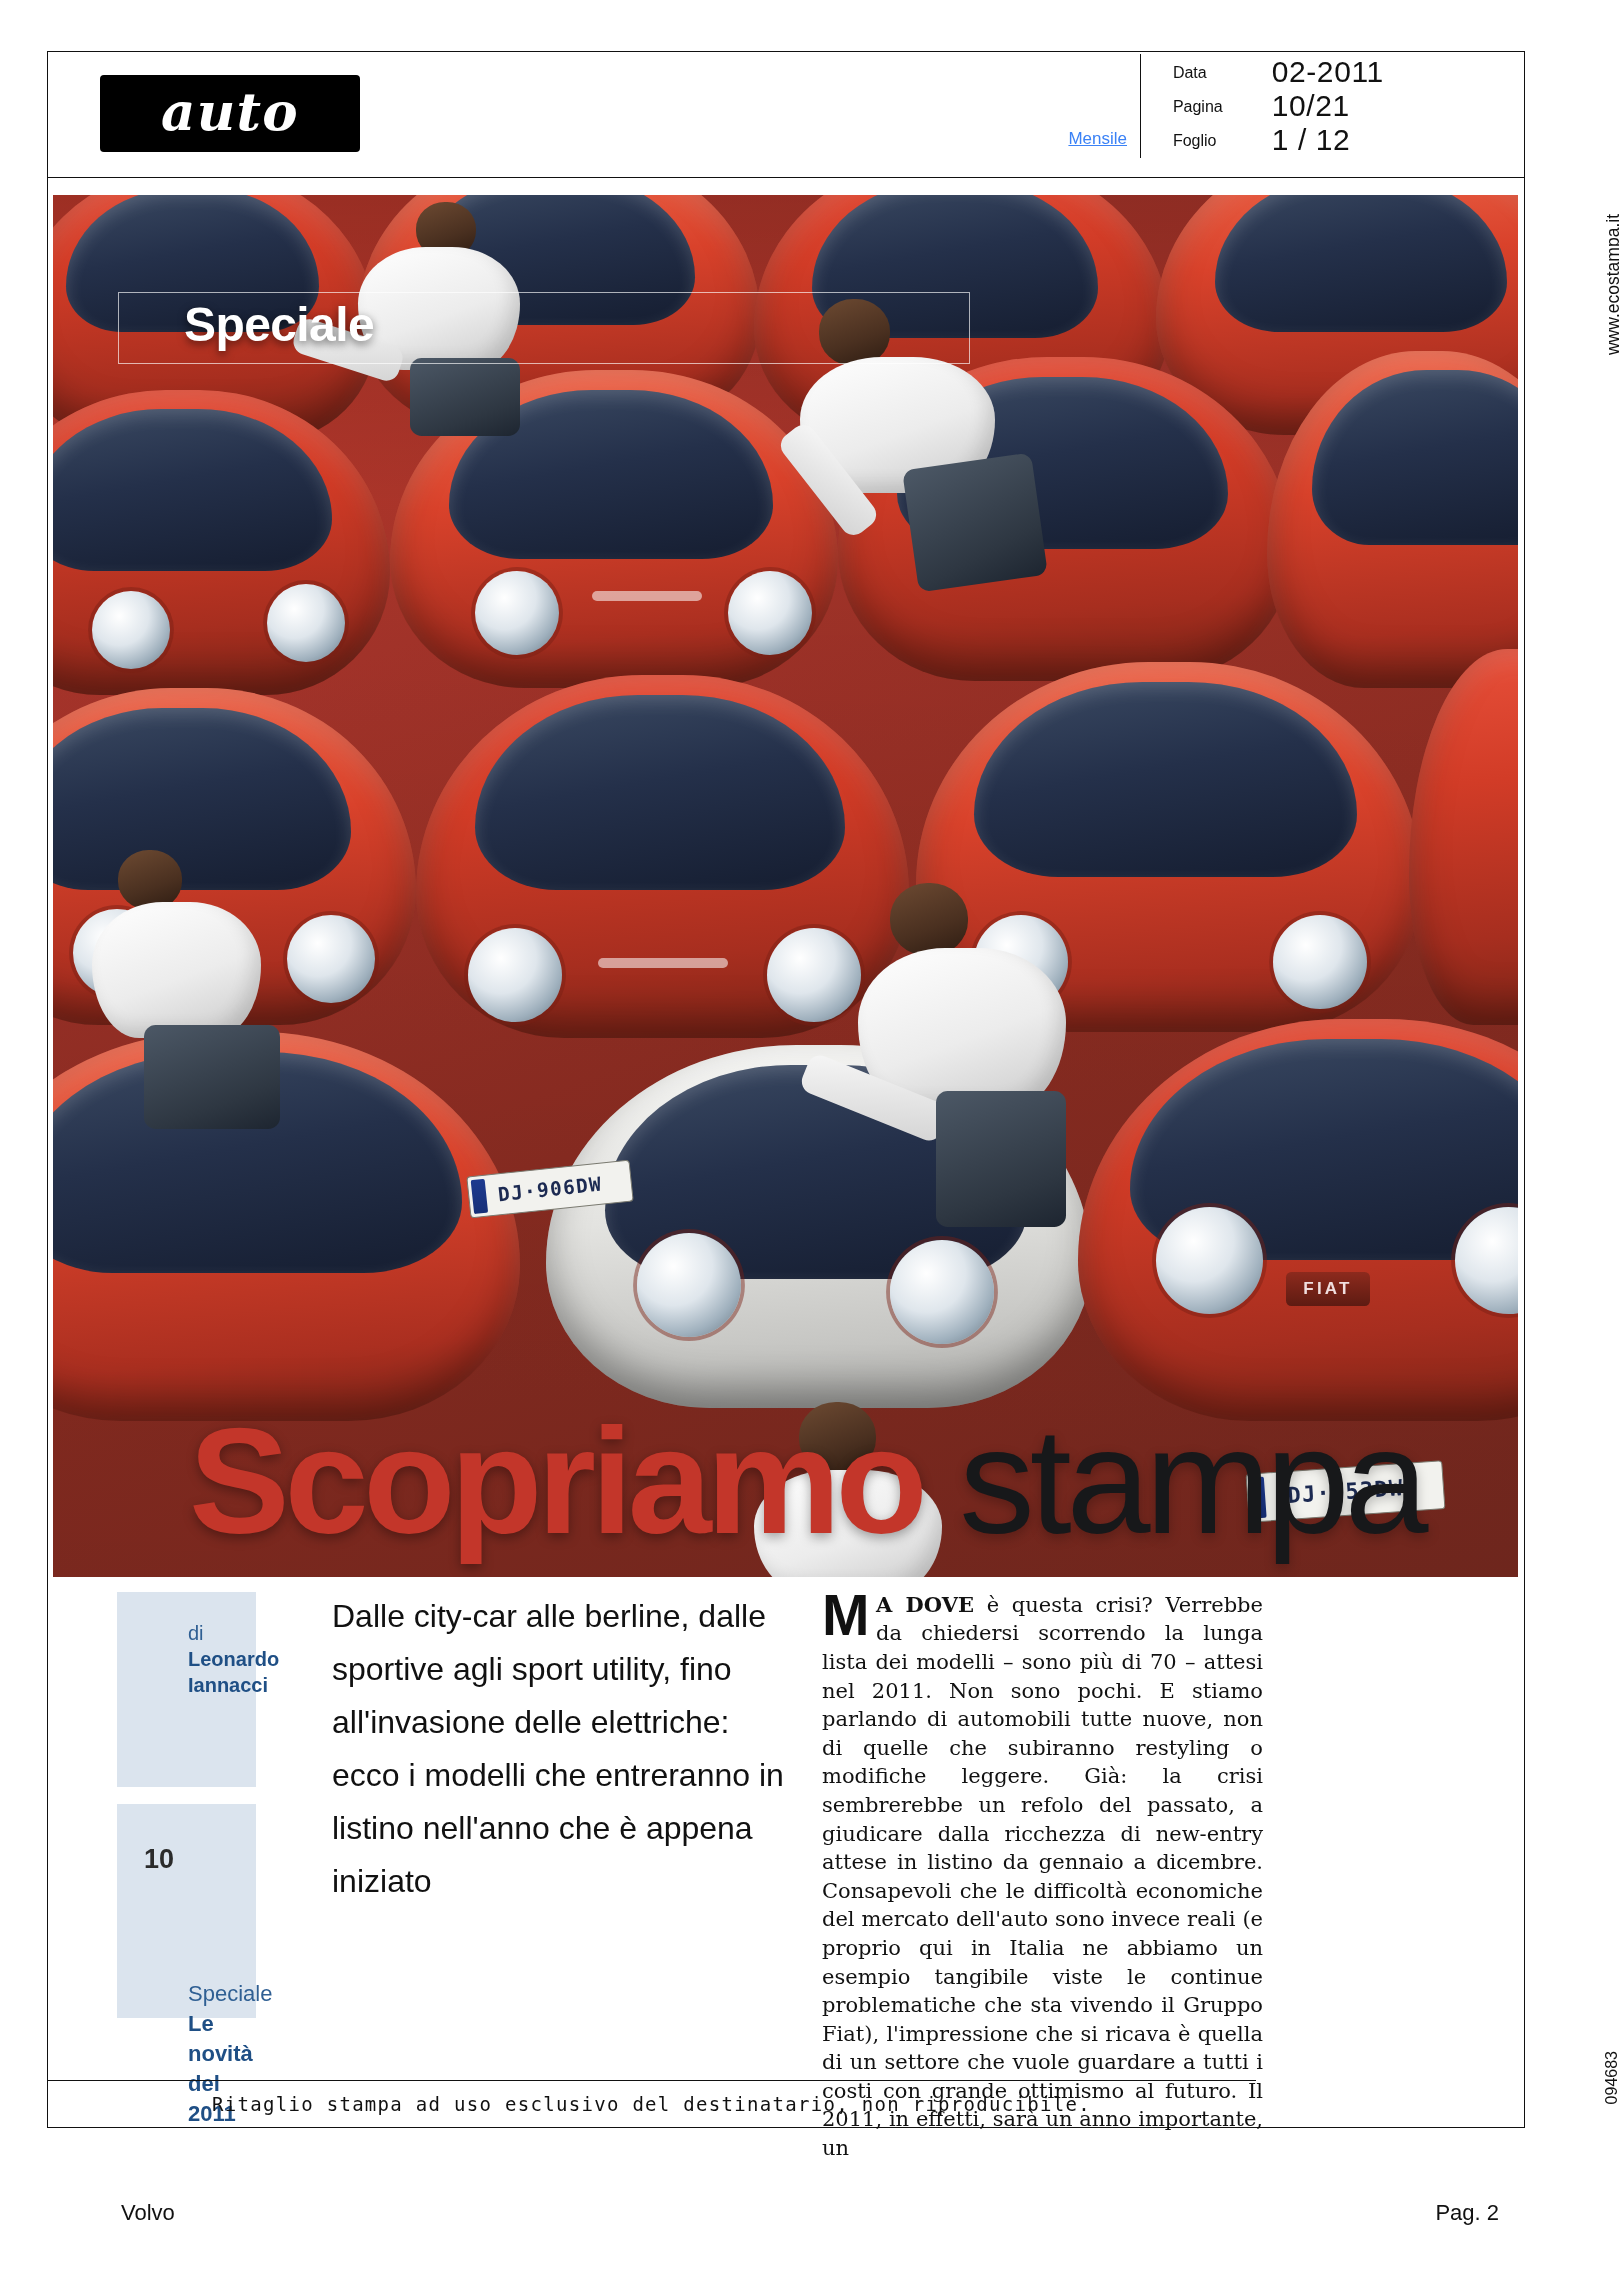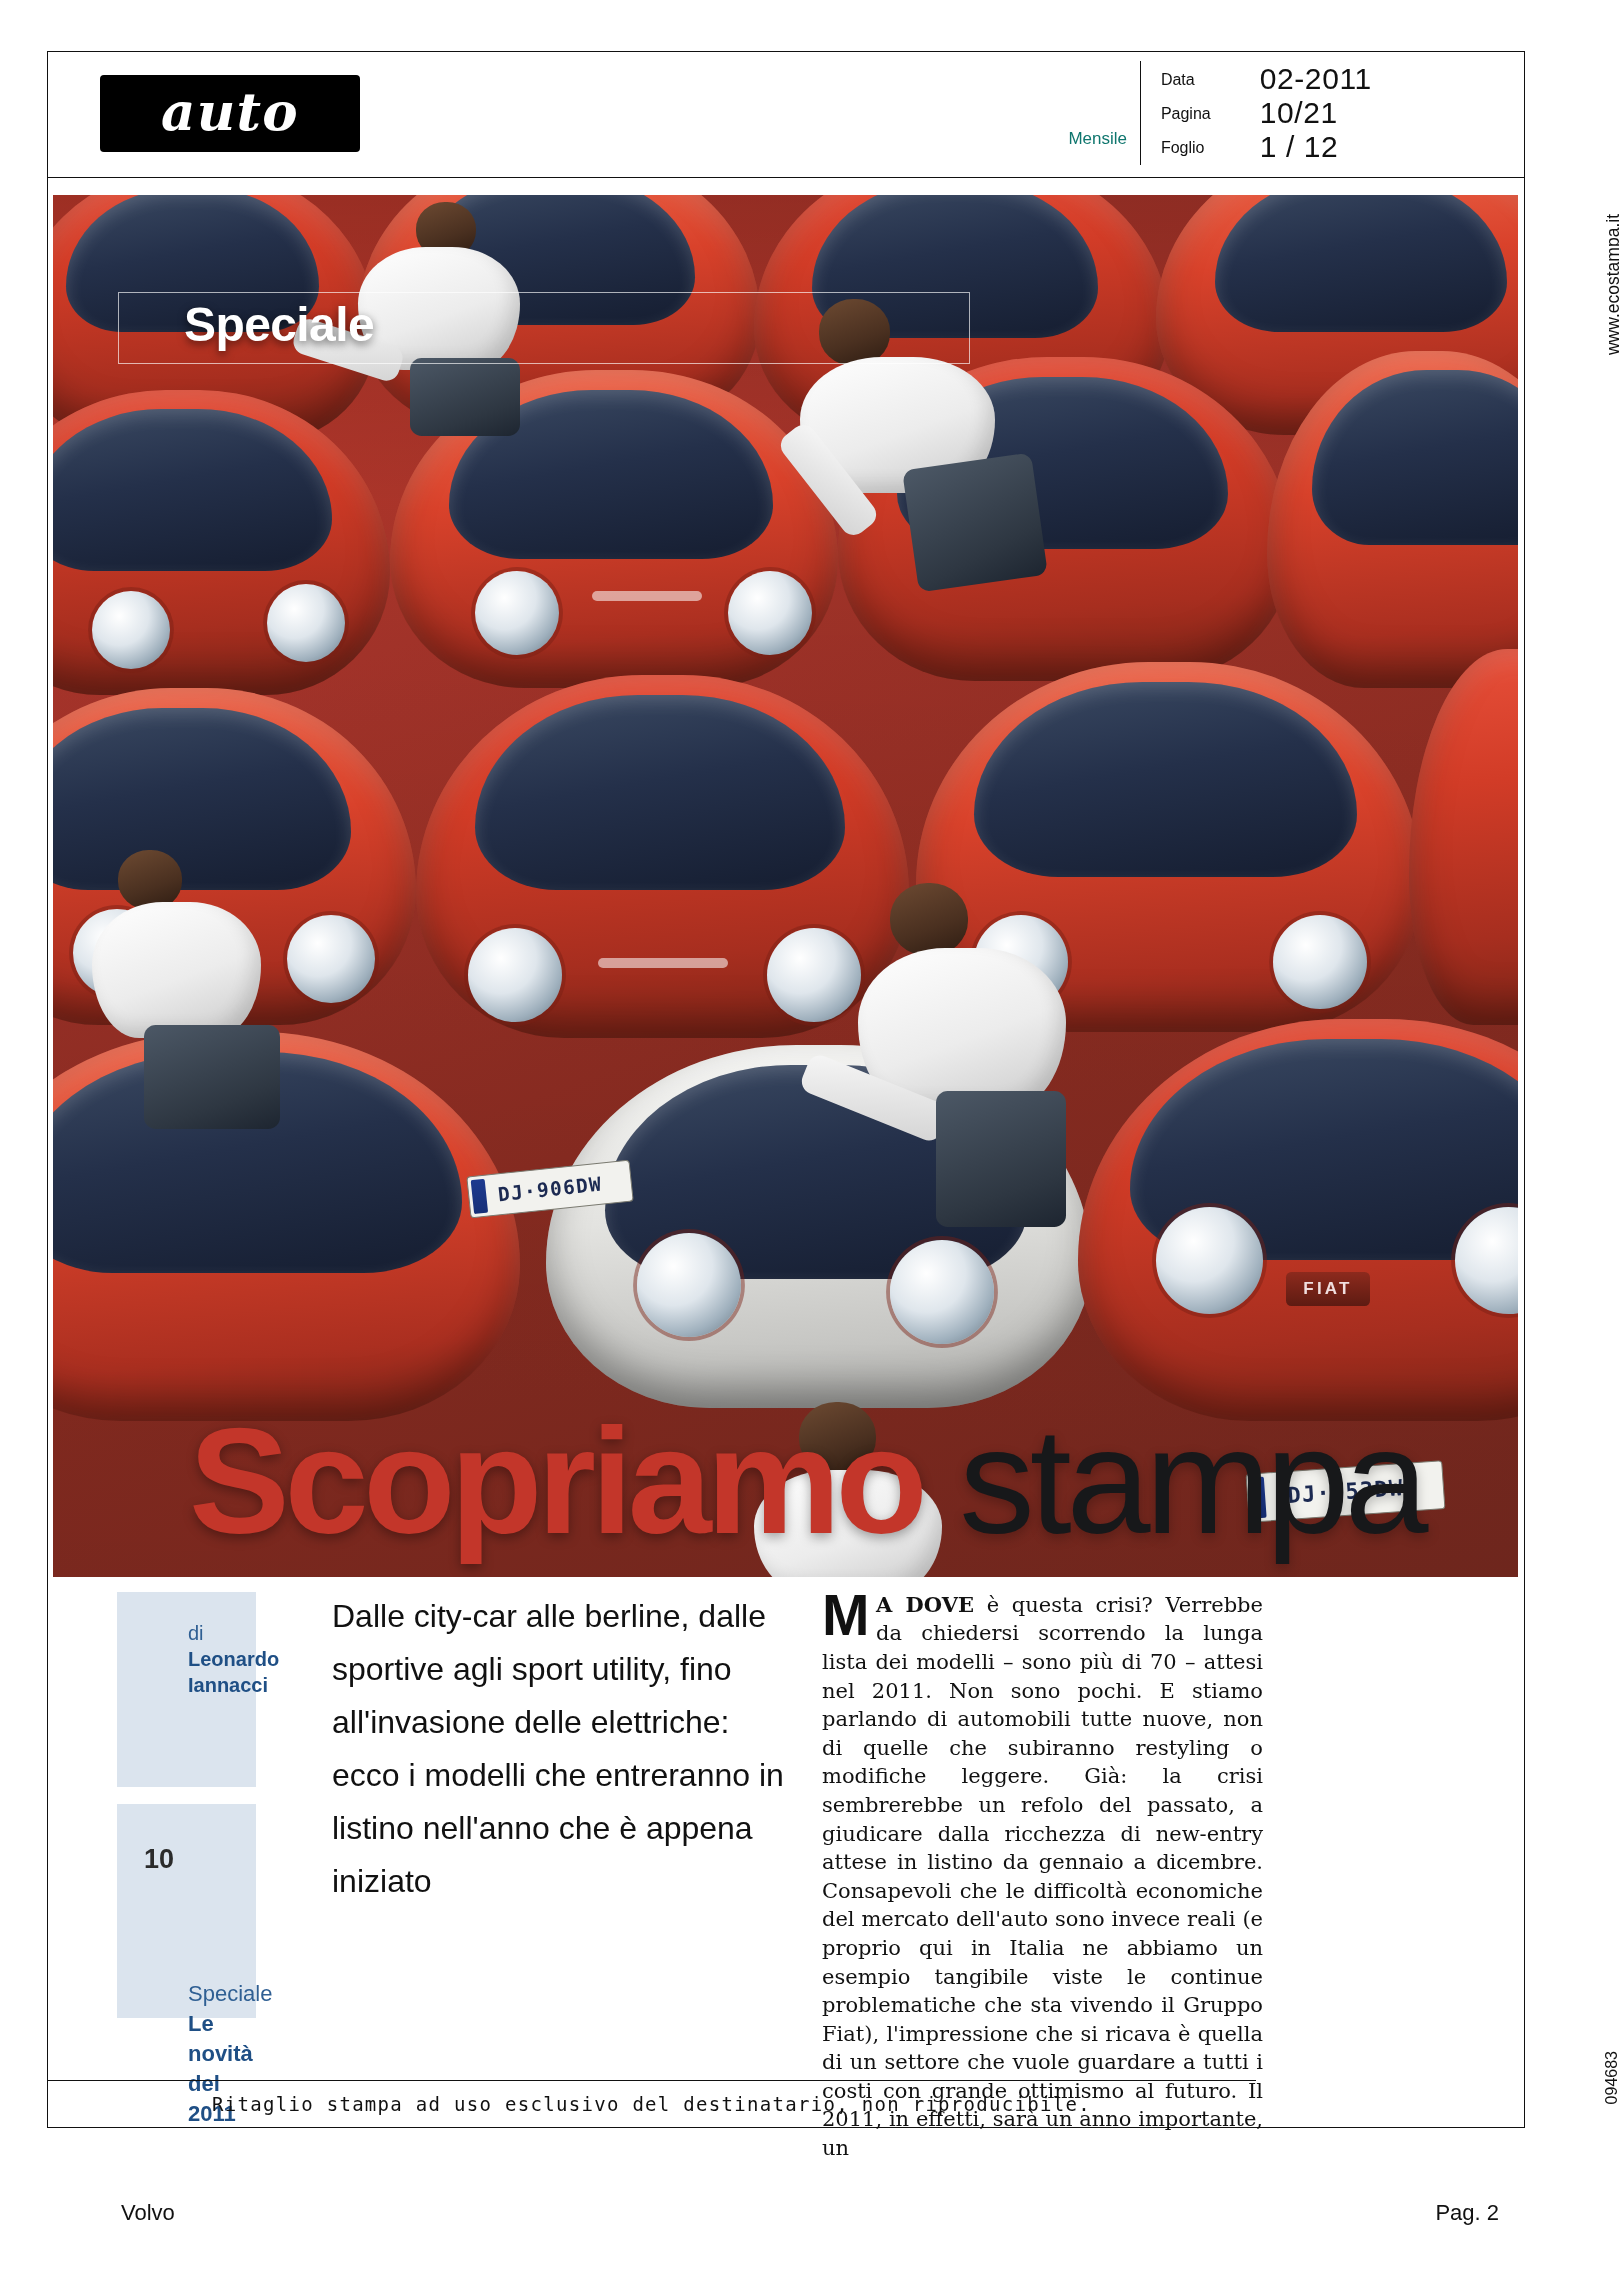--- a/index.html
+++ b/index.html
@@ -75,32 +75,33 @@
     font-weight: 700;
     font-style: italic;
     letter-spacing: 1.3px;
   }
 
   .mensile {
     position: absolute;
     right: 397px;
     top: 77px;
     font-size: 17px;
-    color: #0f766e;
+    color: #3b82f6;
+    text-decoration: underline;
   }
 
   .meta-box {
     position: absolute;
     right: 14.3px;
-    top: 9px;
+    top: 2px;
     width: 370px;
     height: 104px;
     border-left: 1.9px solid #111;
     box-sizing: border-box;
-    padding-left: 15px;
+    padding-left: 27px;
   }
   .meta-row {
     position: relative;
     height: 34px;
   }
   .meta-label {
     position: absolute;
     left: 5.2px;
     top: 10.4px;
     font-size: 16px;

